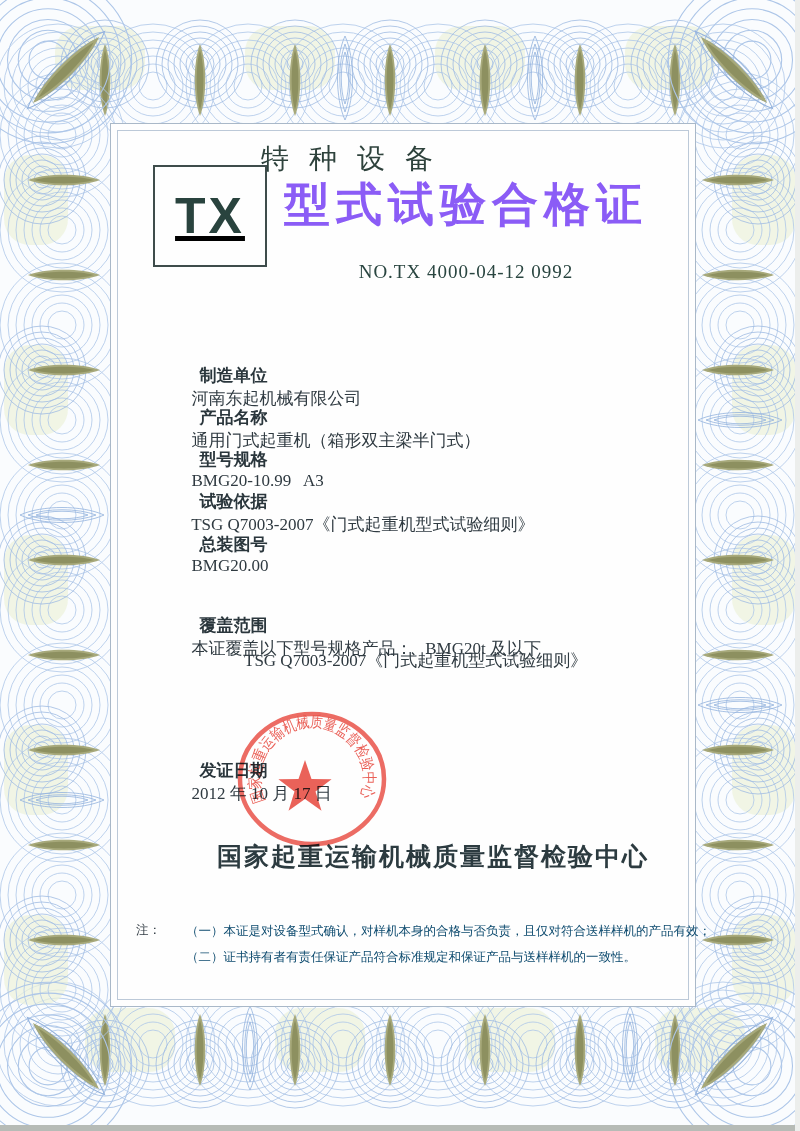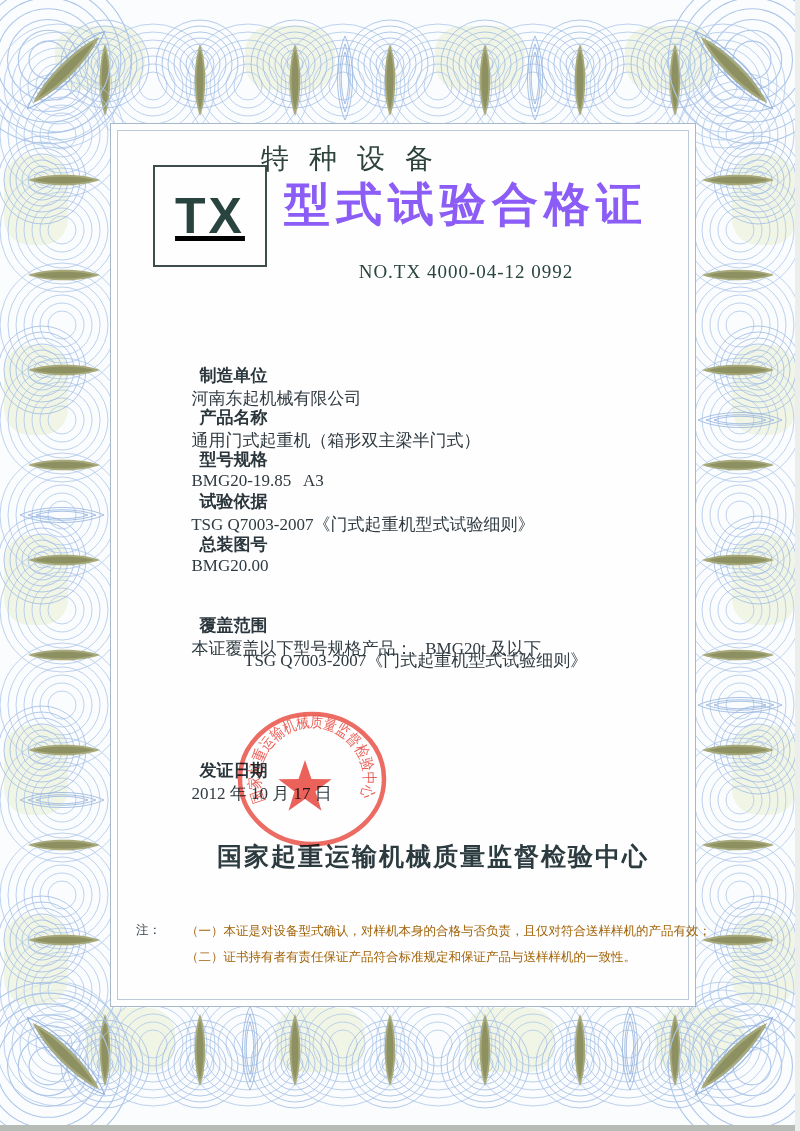--- a/index.html
+++ b/index.html
@@ -20,21 +20,21 @@
           display:flex;align-items:center;justify-content:center;background:#fefefe;text-decoration:underline;}
   .tx-mark{font-family:"Liberation Sans","DejaVu Sans",sans-serif;font-weight:700;
            font-size:50px;letter-spacing:3px;color:#29433e;}
   .row{left:55px;white-space:pre;font-size:17px;color:#2f3a41;}
   .row .lbl{display:inline-block;width:78px;color:#2a363c;font-weight:600;margin-left:8px;}
   .val{white-space:pre;}
   .cov-line{left:133px;font-size:17px;color:#2f3a41;white-space:pre;}
   .authority{left:60px;top:716px;width:524px;text-align:center;font-size:25px;
              font-weight:600;letter-spacing:2px;color:#2c3b40;white-space:nowrap;}
   .notes-label{left:25px;top:798px;font-size:12.5px;color:#333d45;}
-  .note-item{left:75px;font-size:12.5px;color:#a16207;white-space:nowrap;}
+  .note-item{left:75px;font-size:12.5px;color:#0c4a6e;white-space:nowrap;}
   .stamp{position:absolute;left:111px;top:573px;z-index:3;mix-blend-mode:multiply;
          opacity:0.88;pointer-events:none;}
   .bottom-strip{position:absolute;left:0;bottom:0;width:800px;height:6px;background:#b6bbb6;z-index:2;}
   .right-strip{position:absolute;right:0;top:0;width:5px;height:1131px;background:#eceeec;z-index:2;}
 </style>
 </head>
 <body>
 
 <div class="page">
 
@@ -224,21 +224,21 @@
     <div class="abs row" style="top:220px">
       <span class="lbl">制造单位</span>
       <span class="val">河南东起机械有限公司</span>
     </div>
     <div class="abs row" style="top:262px">
       <span class="lbl">产品名称</span>
       <span class="val">通用门式起重机（箱形双主梁半门式）</span>
     </div>
     <div class="abs row" style="top:304px">
       <span class="lbl">型号规格</span>
-      <span class="val">BMG20-19.85   A3</span>
+      <span class="val">BMG20-10.99   A3</span>
     </div>
     <div class="abs row" style="top:346px">
       <span class="lbl">试验依据</span>
       <span class="val">TSG Q7003-2007《门式起重机型式试验细则》</span>
     </div>
     <div class="abs row" style="top:389px">
       <span class="lbl">总装图号</span>
       <span class="val">BMG20.00</span>
     </div>
 

